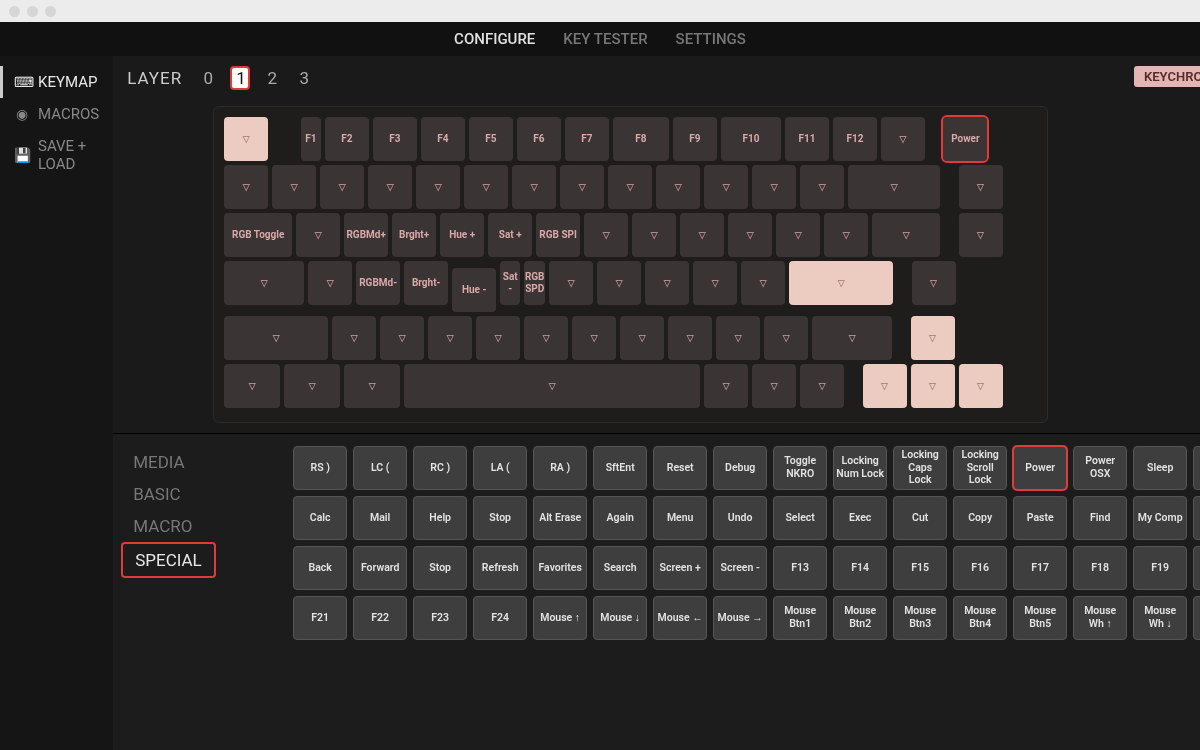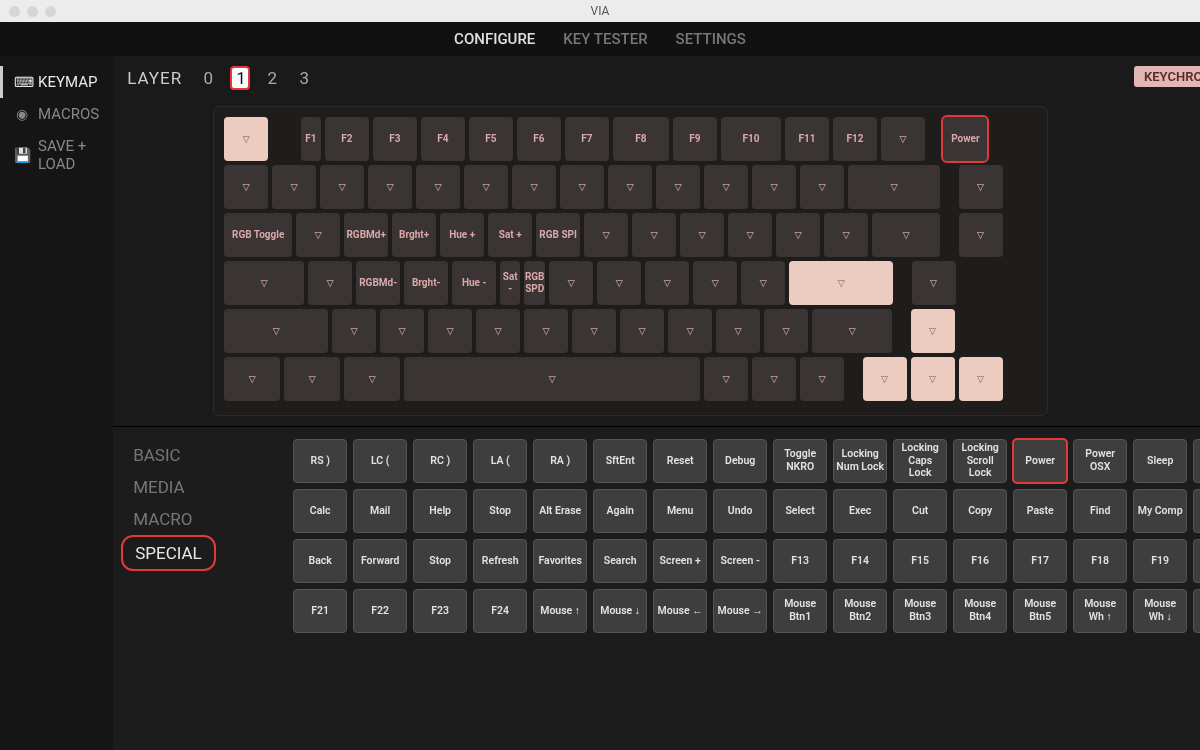--- a/index.html
+++ b/index.html
@@ -162,21 +162,21 @@
     font-size: 17px;
   }
   .catlist div {
     padding: 6px 12px;
     color: #777;
     cursor: pointer;
   }
   .catlist div.active {
     color: #e8e8e8;
     border: 2px solid #e03a3a;
-    border-radius: 12px;
+    border-radius: 4px;
     width: max-content;
   }
   .palette {
     flex: 1;
     padding: 12px 10px;
     overflow: hidden;
   }
   .prow { display: flex; gap: 6px; margin-bottom: 6px; }
   .pkey {
     width: 54px;
@@ -199,21 +199,20 @@
 </style>
 </head>
 <body>
 
 <div class="titlebar">
   <div class="traffic">
     <div class="tlight"></div>
     <div class="tlight"></div>
     <div class="tlight"></div>
   </div>
-  <div class="title">VIA</div>
 </div>
 
 <div class="topnav">
   <div class="tab active">CONFIGURE</div>
   <div class="tab">KEY TESTER</div>
   <div class="tab">SETTINGS</div>
 </div>
 
 <div class="main">
   <div class="sidebar">
@@ -297,21 +296,21 @@
             <div class="key tri" style="width: 44px;"></div>
             <div class="key tri" style="width: 68px;"></div>
             <div style="width: 10.4px;"></div>
             <div class="key tri" style="width: 44px;"></div>
           </div>
         <div class="krow" id="kr3">
             <div class="key tri" style="width: 80px;"></div>
             <div class="key tri" style="width: 44px;"></div>
             <div class="key" style="width: 44px;">RGBMd-</div>
             <div class="key" style="width: 44px;">Brght-</div>
-            <div class="key" style="width: 44px;">Hue -</div>
+            <div class="key" style="width: 44px; margin-top: 7px;">Hue -</div>
             <div class="key" style="width: 20px;">Sat -</div>
             <div class="key" style="width: 21px;">RGB SPD</div>
             <div class="key tri" style="width: 44px;"></div>
             <div class="key tri" style="width: 44px;"></div>
             <div class="key tri" style="width: 44px;"></div>
             <div class="key tri" style="width: 44px;"></div>
             <div class="key tri" style="width: 44px;"></div>
             <div class="key blush tri" style="width: 104px;"></div>
             <div style="width: 10.4px;"></div>
             <div class="key tri" style="width: 44px;"></div>
@@ -343,22 +342,22 @@
             <div style="width: 10.4px;"></div>
             <div class="key blush tri" style="width: 44px;"></div>
             <div class="key blush tri" style="width: 44px;"></div>
             <div class="key blush tri" style="width: 44px;"></div>
           </div>
       </div>
     </div>
 
     <div class="bottom">
       <div class="catlist">
+        <div>MEDIA</div>
         <div>BASIC</div>
-        <div>MEDIA</div>
         <div>MACRO</div>
         <div class="active">SPECIAL</div>
       </div>
       <div class="palette">
         <div class="prow" id="pr1">
             <div class="pkey">RS )</div>
             <div class="pkey">LC (</div>
             <div class="pkey">RC )</div>
             <div class="pkey">LA (</div>
             <div class="pkey">RA )</div>

